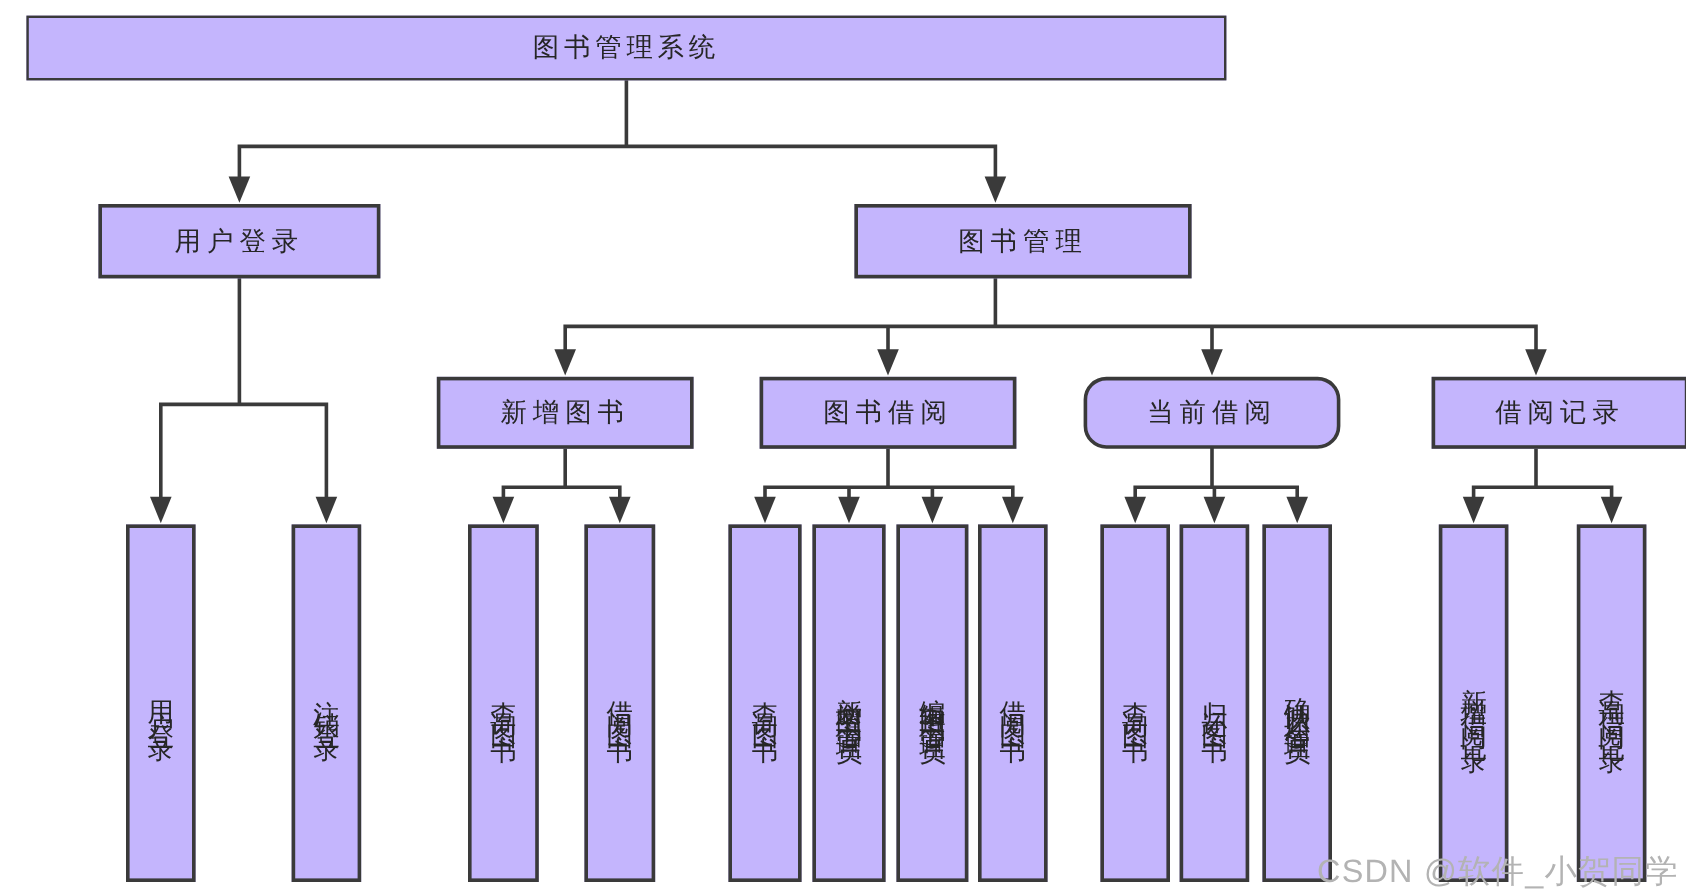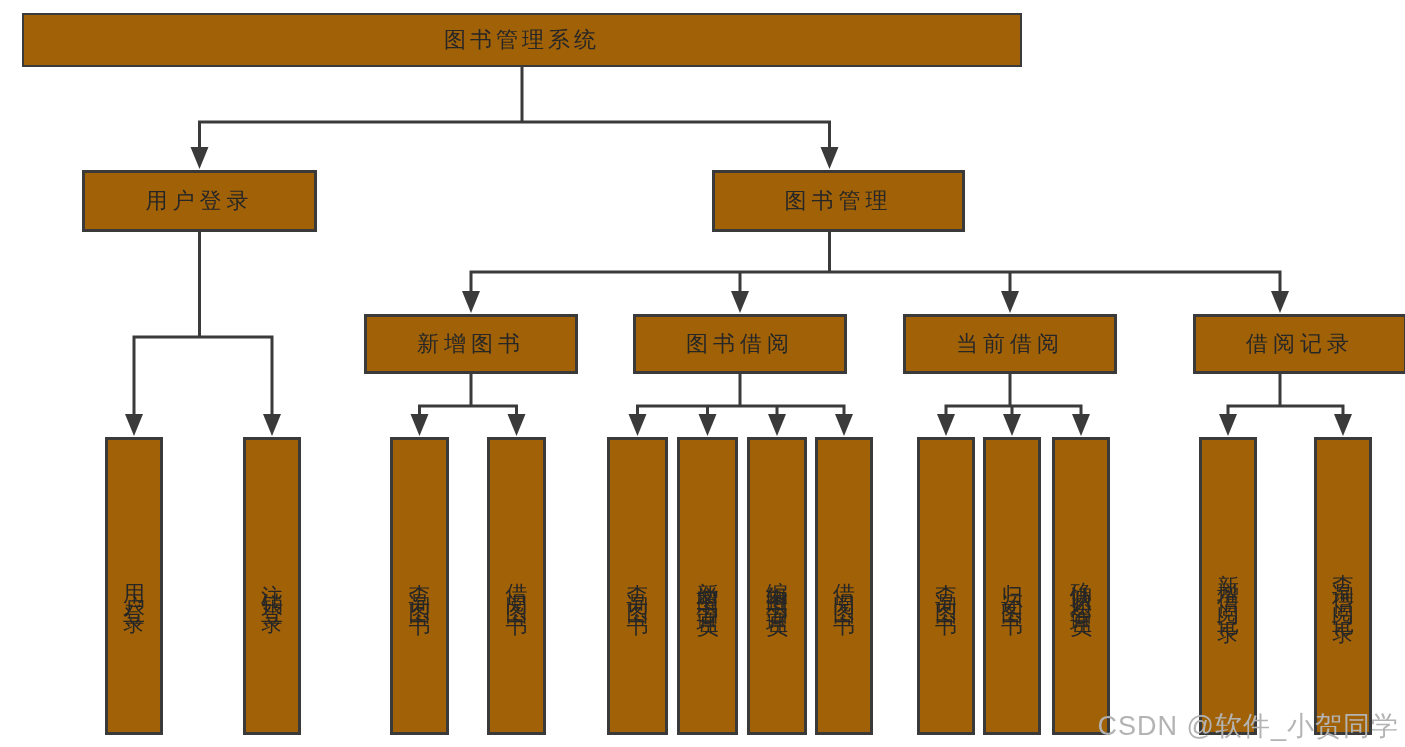--- a/index.html
+++ b/index.html
@@ -1,30 +1,30 @@
 <!DOCTYPE html>
 <html><head>
 <meta charset="utf-8">
 <style>
   html,body{margin:0;padding:0;background:#ffffff;}
   body{width:1405px;height:747px;overflow:hidden;
        font-family:"Liberation Sans","DejaVu Sans",sans-serif;}
   .stage{position:relative;width:1405px;height:747px;background:#ffffff;}
   svg.connectors{position:absolute;left:0;top:0;z-index:1;}
-  .box{position:absolute;z-index:2;background:#a16207;border:3px solid #3a3a3a;
+  .box{position:absolute;z-index:2;background:#c4b5fd;border:3px solid #3a3a3a;
        box-sizing:border-box;display:flex;align-items:center;justify-content:center;
        color:#262626;}
   .h-label{font-size:22px;letter-spacing:5px;white-space:nowrap;}
   .b-root{left:22px;top:13px;width:1000px;height:54px;border-width:2px;}
   .b-root .h-label{letter-spacing:4px;}
   .b-l2a{left:82px;top:170px;width:235px;height:62px;}
-  .b-l2b{left:712px;top:170px;width:253px;height:62px;}
+  .b-l2b{left:712px;top:170px;width:281px;height:62px;}
   .b-l3a{left:364px;top:314px;width:214px;height:60px;}
   .b-l3b{left:633px;top:314px;width:214px;height:60px;}
-  .b-l3c{left:903px;top:314px;width:214px;height:60px;}
+  .b-l3c{left:903px;top:314px;width:214px;height:60px;border-radius:19px;}
   .b-l3d{left:1173px;top:314px;width:214px;height:60px;margin-left:20px;}
   .leaf{top:437px;width:59px;height:298px;}
   .v-label{writing-mode:vertical-rl;text-orientation:mixed;font-size:22px;
            letter-spacing:10px;line-height:1;white-space:nowrap;}
   .leaf.long .v-label{letter-spacing:5px;}
   .b-a1{left:105px;width:58px;} .b-a2{left:243px;width:58px;}
   .b-b1{left:390px;} .b-b2{left:487px;}
   .b-c1{left:607px;width:61px;} .b-c2{left:677px;width:61px;}
   .b-c3{left:747px;width:60px;} .b-c4{left:815px;width:58px;}
   .b-d1{left:917px;width:58px;} .b-d2{left:983px;width:58px;} .b-d3{left:1052px;width:58px;}

